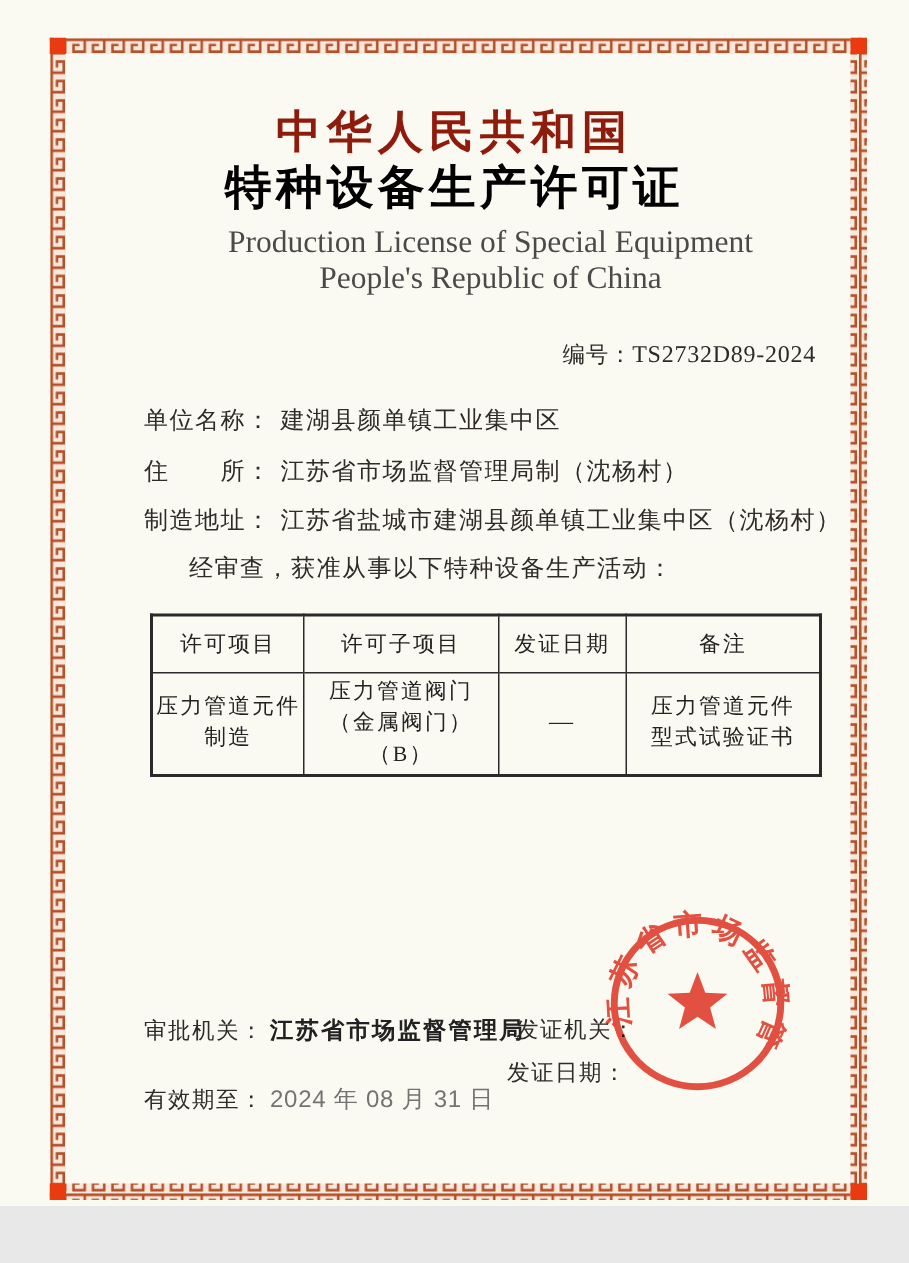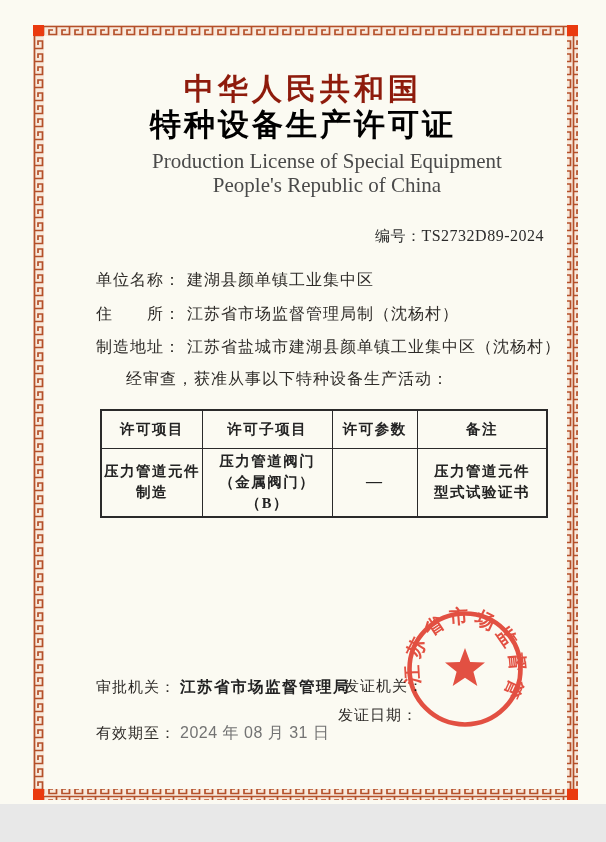--- a/index.html
+++ b/index.html
@@ -43,21 +43,21 @@
   .row-1 { top: 304px; }
   .row-2 { top: 337px; }
   .statement { position: absolute; left: 126px; top: 369px; font-size: 16px; letter-spacing: 1px; color: #2e2b28; }
 
   table.license-table {
     position: absolute; left: 100px; top: 409px; width: 448px;
     border-collapse: collapse; table-layout: fixed;
     font-size: 14.5px; color: #232323; text-align: center;
   }
   table.license-table th, table.license-table td {
-    border: 1px solid #2a2a2a; font-weight: 700;
+    border: 1px solid #2a2a2a; font-weight: 400;
     letter-spacing: 1.5px; vertical-align: middle; padding: 2px;
   }
   table.license-table { border: 2px solid #2a2a2a; }
   table.license-table thead th { height: 38px; }
   table.license-table tbody td { height: 46px; white-space: pre-line; line-height: 1.45; }
   td.dash { font-size: 16px; letter-spacing: 0; }
 
   .bottom-field { position: absolute; font-size: 15px; letter-spacing: 1px; color: #2e2b28; white-space: nowrap; }
   .approve { left: 96px; top: 677px; }
   .approve .bold-val { font-weight: 700; font-size: 15.5px; letter-spacing: 1.5px; color: #222; margin-left: 4px; }
@@ -129,21 +129,21 @@
     <colgroup>
       <col style="width:22.8%">
         <col style="width:29%">
         <col style="width:19.2%">
         <col style="width:29%">
     </colgroup>
     <thead>
       <tr>
         <th>许可项目</th>
         <th>许可子项目</th>
-        <th>许可参数</th>
+        <th>发证日期</th>
         <th>备注</th>
       </tr>
     </thead>
     <tbody>
       <tr>
         <td>压力管道元件
 制造</td>
         <td>压力管道阀门
 （金属阀门）（B）</td>
         <td class="dash">—</td>

